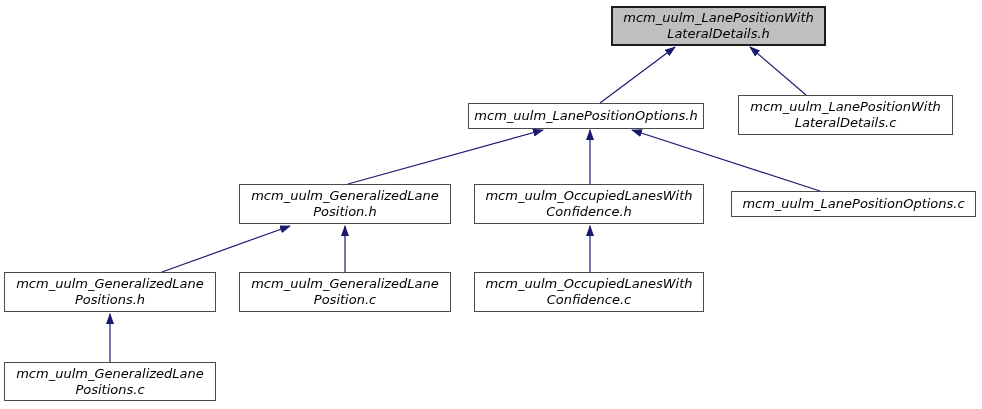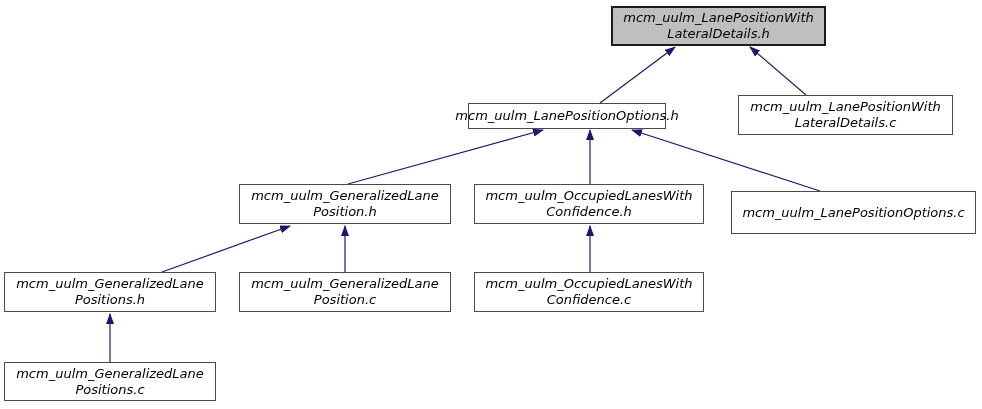--- a/index.html
+++ b/index.html
@@ -57,28 +57,28 @@
         <line x1="820" y1="191" x2="632" y2="130" class="edge-line" stroke="#191970" marker-end="url(#arrowhead)"></line>
         <line x1="162" y1="272" x2="290" y2="226" class="edge-line" stroke="#191970" marker-end="url(#arrowhead)"></line>
         <line x1="345" y1="272" x2="345" y2="226" class="edge-line" stroke="#191970" marker-end="url(#arrowhead)"></line>
         <line x1="590" y1="272" x2="590" y2="226" class="edge-line" stroke="#191970" marker-end="url(#arrowhead)"></line>
         <line x1="110" y1="362" x2="110" y2="314" class="edge-line" stroke="#191970" marker-end="url(#arrowhead)"></line>
       </g>
   </svg>
   <div id="nodes">
       <div class="node highlight" style="left: 611px; top: 6px; width: 215px; height: 40px;">mcm_uulm_LanePositionWith
 LateralDetails.h</div>
-      <div class="node" style="left: 468px; top: 103px; width: 198px; height: 26px;">mcm_uulm_LanePositionOptions.h</div>
+      <div class="node" style="left: 468px; top: 103px; width: 236px; height: 26px;">mcm_uulm_LanePositionOptions.h</div>
       <div class="node" style="left: 738px; top: 95px; width: 215px; height: 40px;">mcm_uulm_LanePositionWith
 LateralDetails.c</div>
       <div class="node" style="left: 239px; top: 184px; width: 212px; height: 40px;">mcm_uulm_GeneralizedLane
 Position.h</div>
       <div class="node" style="left: 474px; top: 184px; width: 230px; height: 40px;">mcm_uulm_OccupiedLanesWith
 Confidence.h</div>
-      <div class="node" style="left: 731px; top: 191px; width: 245px; height: 43px;">mcm_uulm_LanePositionOptions.c</div>
+      <div class="node" style="left: 731px; top: 191px; width: 245px; height: 26px;">mcm_uulm_LanePositionOptions.c</div>
       <div class="node" style="left: 4px; top: 272px; width: 212px; height: 40px;">mcm_uulm_GeneralizedLane
 Positions.h</div>
       <div class="node" style="left: 239px; top: 272px; width: 212px; height: 40px;">mcm_uulm_GeneralizedLane
 Position.c</div>
       <div class="node" style="left: 474px; top: 272px; width: 230px; height: 40px;">mcm_uulm_OccupiedLanesWith
 Confidence.c</div>
       <div class="node" style="left: 4px; top: 362px; width: 212px; height: 39px;">mcm_uulm_GeneralizedLane
 Positions.c</div>
     </div>
 </div>

